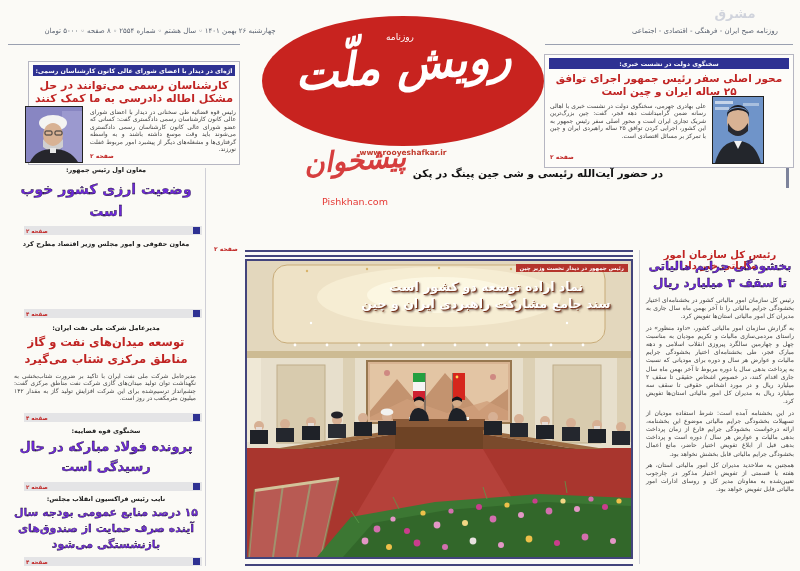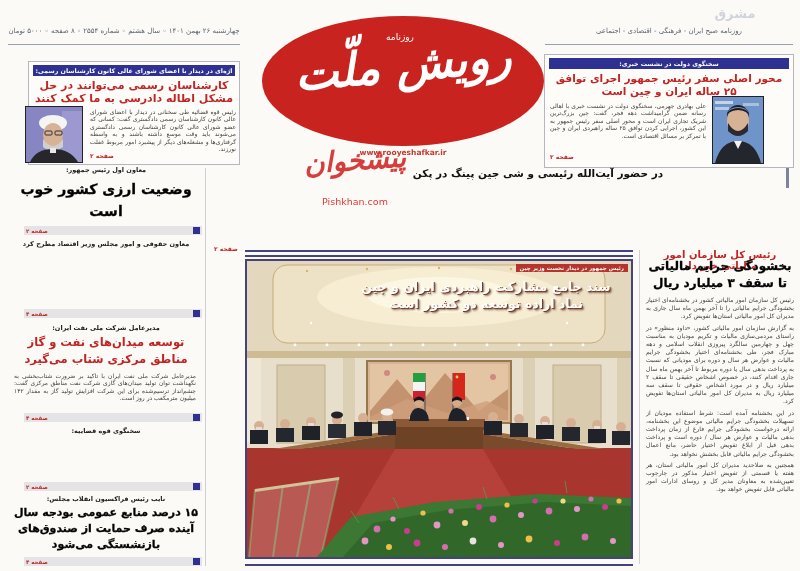--- a/index.html
+++ b/index.html
@@ -1,26 +1,26 @@
 <!DOCTYPE html>
 <html lang="fa" dir="rtl"><head>
 <meta charset="utf-8">
 <style>
   html,body{margin:0;padding:0;background:#fff;}
   #page{position:relative;width:800px;height:571px;background:#fbfaf6;overflow:hidden;
         font-family:"DejaVu Sans",sans-serif;direction:rtl;}
   .abs{position:absolute;}
   .ctr{text-align:center;}
-  .tiny{font-size:7px;color:#5a6270;}
+  .tiny{font-size:7px;color:#5a6270;margin-left:36px;}
   .hline{height:1px;background:#9aa0b0;}
   .kick{font-size:6.5px;font-weight:bold;color:#1c1c1c;line-height:8px;}
   .bar-blue{background:#2e3192;color:#fff;font-size:6.3px;font-weight:bold;text-align:center;
             line-height:11px;height:11px;overflow:hidden;}
   .hl-red{color:#c02423;font-weight:bold;}
-  .hl-black{color:#000000;font-weight:bold;-webkit-text-stroke:0.3px #131313;}
+  .hl-black{color:#6d28d9;font-weight:bold;-webkit-text-stroke:0.3px #131313;}
   .body-txt{font-size:6px;line-height:7.4px;color:#3f3f3f;text-align:justify;}
   .pgref{font-size:6px;font-weight:bold;color:#c02423;}
   .graybar{background:#e4e4e6;height:9px;display:flex;align-items:center;
            justify-content:space-between;padding:0 2px;box-sizing:border-box;}
   .graybar .sq{width:7px;height:7px;background:#2e3192;}
   .graybar .pgref{font-size:5.5px;}
   .vr{width:1px;background:#cfcfd6;}
   .frame-box{border:1px solid #b6b6c2;background:#fdfcf9;box-sizing:border-box;}
   .masthead{left:262px;top:16px;width:282px;height:130px;border-radius:50%;background:#c8231f;}
   .masthead-title{left:262px;top:38px;width:282px;text-align:center;color:#fff;font-size:46px;
@@ -271,22 +271,22 @@
       </g>
       <g stroke="#5c9a4a" stroke-width="1" opacity=".8">
         <line x1="112" y1="262" x2="104" y2="250"></line>
           <line x1="152" y1="248" x2="146" y2="236"></line>
         <line x1="240" y1="238" x2="236" y2="226"></line>
           <line x1="320" y1="232" x2="318" y2="220"></line>
       </g>
     </svg>
     <div class="photo-ribbon">رئیس جمهور در دیدار نخست وزیر چین</div>
     <div class="photo-caption">
+      <div>نماد اراده توسعه دو کشور است</div>
       <div>سند جامع مشارکت راهبردی ایران و چین</div>
-      <div>نماد اراده توسعه دو کشور است</div>
     </div>
   </div>
 
   <div class="abs vr" style="left:205px;top:168px;height:398px;"></div>
   <div class="abs vr" style="left:639px;top:250px;height:314px;"></div>
 
   <div class="abs kick ctr" style="left:8px;top:166px;width:196px;">معاون اول رئیس جمهور:</div>
   <div class="abs hl-black ctr" style="left:20px;top:178px;width:172px;font-size:14px;line-height:22px;">وضعیت ارزی کشور خوب است</div>
   <div class="abs graybar" style="left:24px;top:226px;width:178px;">
     <span class="sq"></span>
@@ -301,20 +301,21 @@
 
   <div class="abs kick ctr" style="left:8px;top:324px;width:196px;">مدیرعامل شرکت ملی نفت ایران:</div>
   <div class="abs hl-red ctr" style="left:12px;top:334px;width:188px;font-size:11.5px;line-height:17px;">توسعه میدان‌های نفت و گاز مناطق مرکزی شتاب می‌گیرد</div>
   <div class="abs body-txt" style="left:14px;top:372px;width:182px;">مدیرعامل شرکت ملی نفت ایران با تاکید بر ضرورت شتاب‌بخشی به نگهداشت توان تولید میدان‌های گازی شرکت نفت مناطق مرکزی گفت: چشم‌انداز ترسیم‌شده برای این شرکت افزایش تولید گاز به مقدار ۱۴۲ میلیون مترمکعب در روز است.</div>
   <div class="abs graybar" style="left:24px;top:413px;width:178px;">
     <span class="sq"></span>
     <span class="pgref">صفحه ۴</span>
   </div>
 
   <div class="abs kick ctr" style="left:8px;top:427px;width:196px;">سخنگوی قوه قضاییه:</div>
+  <div class="abs hl-black ctr" style="left:16px;top:437px;width:180px;font-size:13px;line-height:20px;">پرونده فولاد مبارکه در حال رسیدگی است</div>
   <div class="abs graybar" style="left:24px;top:482px;width:178px;">
     <span class="sq"></span>
     <span class="pgref">صفحه ۲</span>
   </div>
 
   <div class="abs kick ctr" style="left:8px;top:495px;width:196px;">نایب رئیس فراکسیون انقلاب مجلس:</div>
   <div class="abs hl-black ctr" style="left:10px;top:505px;width:192px;font-size:11px;line-height:16px;">۱۵ درصد منابع عمومی بودجه سال آینده صرف حمایت از صندوق‌های بازنشستگی می‌شود</div>
   <div class="abs graybar" style="left:24px;top:557px;width:178px;">
     <span class="sq"></span>
     <span class="pgref">صفحه ۴</span>

